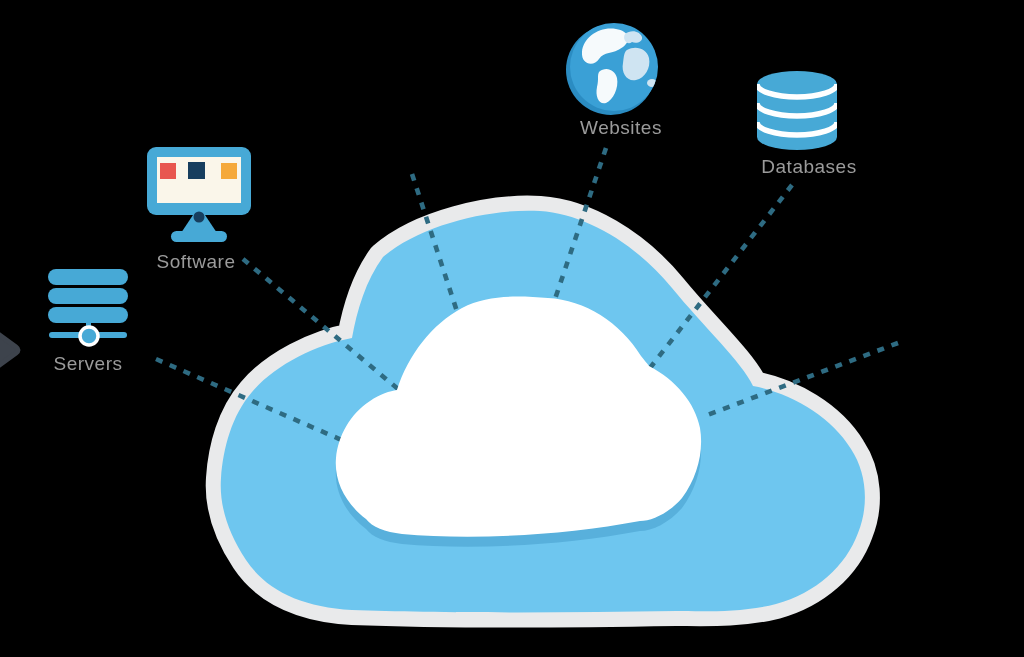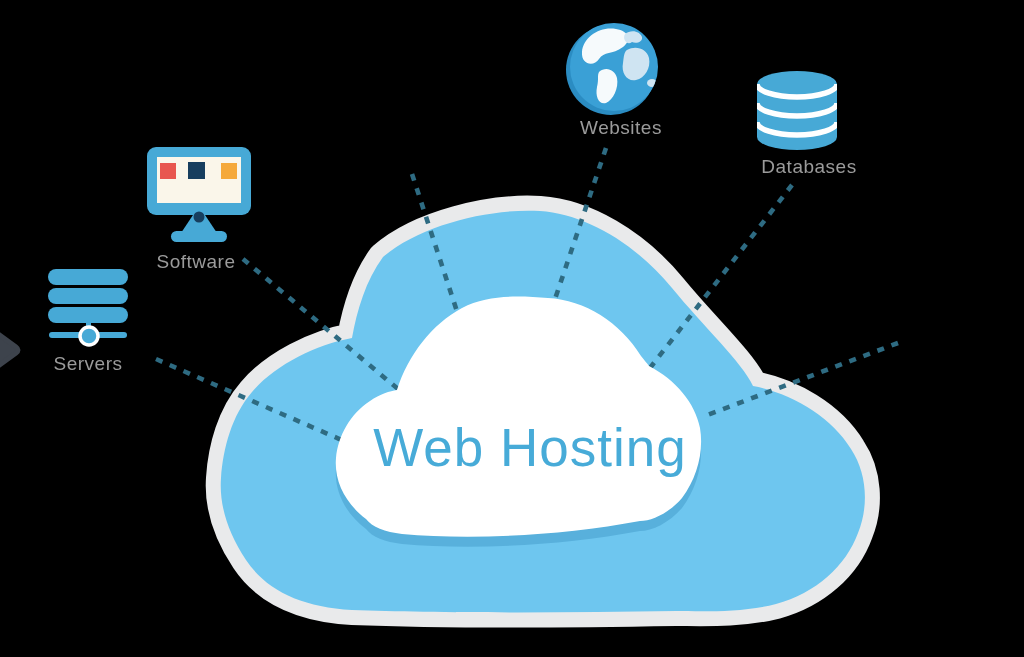--- a/index.html
+++ b/index.html
@@ -56,21 +56,20 @@
     <path class="dotline" d="M606,148 L554,302"></path>
     <path class="dotline" d="M792,185 L650,368"></path>
     <path class="dotline" d="M898,343 L702,417"></path>
 
     <path class="inner-shadow" transform="translate(0,10)" d="M548,298 C585,300 620,322 641,356 C644,360 647,363 649,366 C676,380 695,403 700,428 C704,452 697,478 682,498 C669,513 652,521 640,521 C560,536 470,540 402,534 C385,532 372,527 366,519 C345,503 334,481 336,458 C338,436 350,414 370,401 C380,394 390,391 397,390 C408,355 432,324 462,308 C488,294 520,296 548,298 Z"></path>
     <path class="inner-cloud" d="M548,298 C585,300 620,322 641,356 C644,360 647,363 649,366 C676,380 695,403 700,428 C704,452 697,478 682,498 C669,513 652,521 640,521 C560,536 470,540 402,534 C385,532 372,527 366,519 C345,503 334,481 336,458 C338,436 350,414 370,401 C380,394 390,391 397,390 C408,355 432,324 462,308 C488,294 520,296 548,298 Z"></path>
 
     <path class="f-arrow" d="M-6,331 L16,347 Q20,350 16,353 L-6,369 Z"></path>
   </svg>
 
-  <div class="title">Web Hosting</div>
 
   <figure class="node" style="left:147px;top:147px;">
     <svg class="icon" width="104" height="96" viewBox="0 0 104 96">
       <rect x="0" y="0" width="104" height="68" rx="9" class="f-blue"></rect>
       <rect x="10" y="10" width="84" height="46" class="f-cream"></rect>
       <rect x="13" y="16" width="16" height="16" class="f-red"></rect>
       <rect x="41" y="15" width="17" height="17" class="f-navy"></rect>
       <rect x="74" y="16" width="16" height="16" class="f-orange"></rect>
       <polygon points="46,68 58,68 70,86 34,86" class="f-blue"></polygon>
       <rect x="24" y="84" width="56" height="11" rx="5.5" class="f-blue"></rect>

